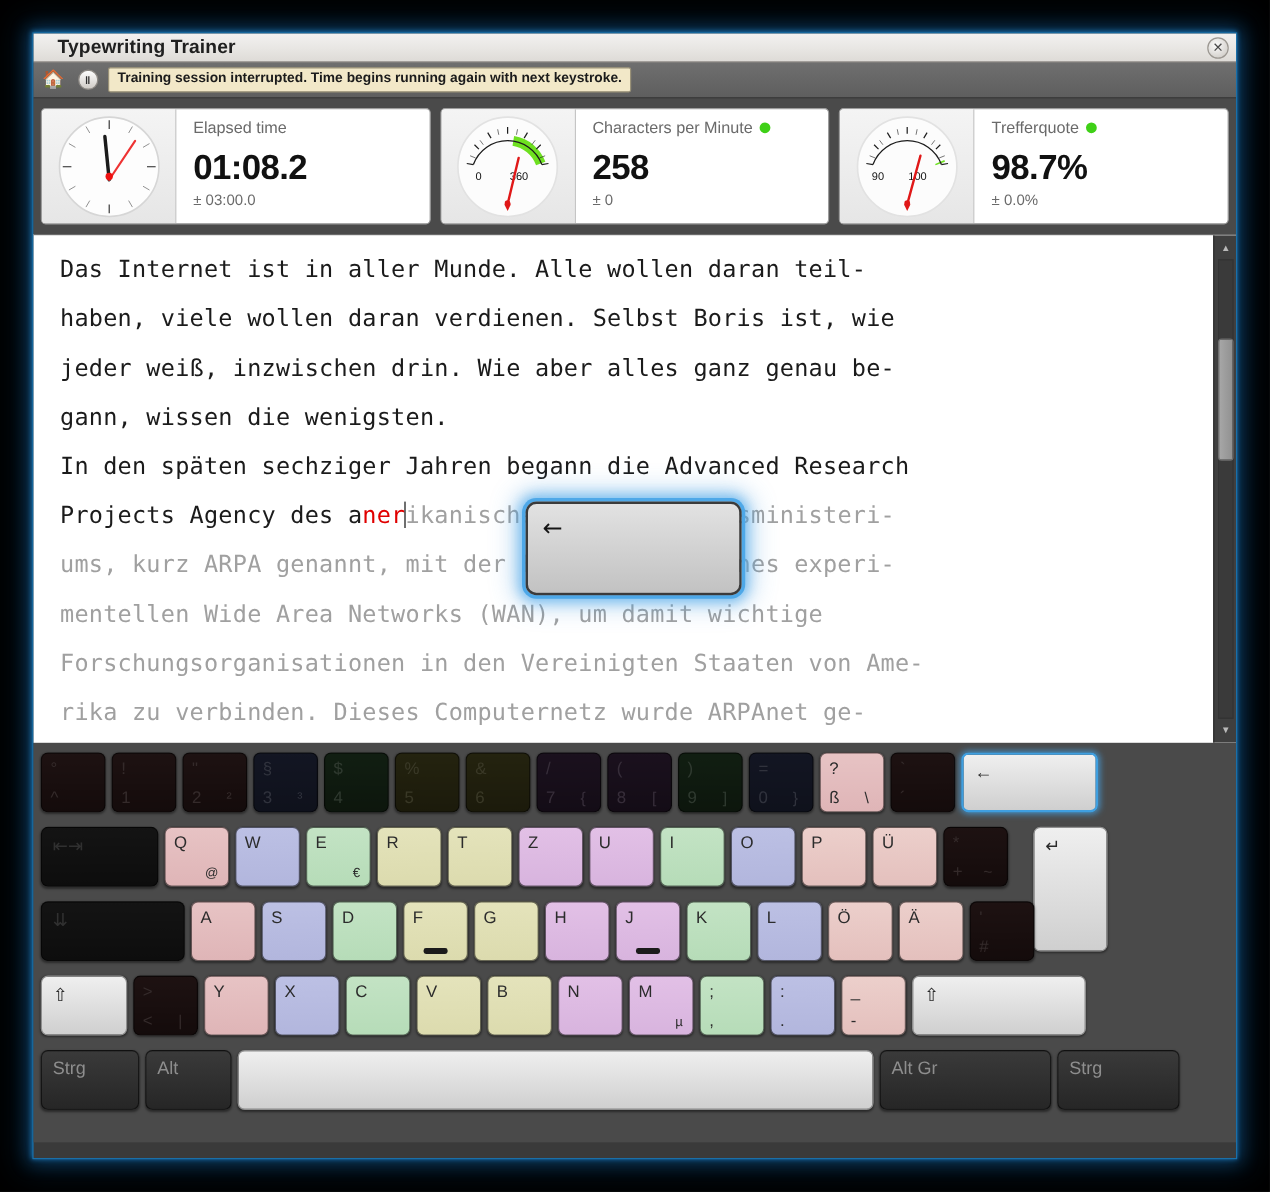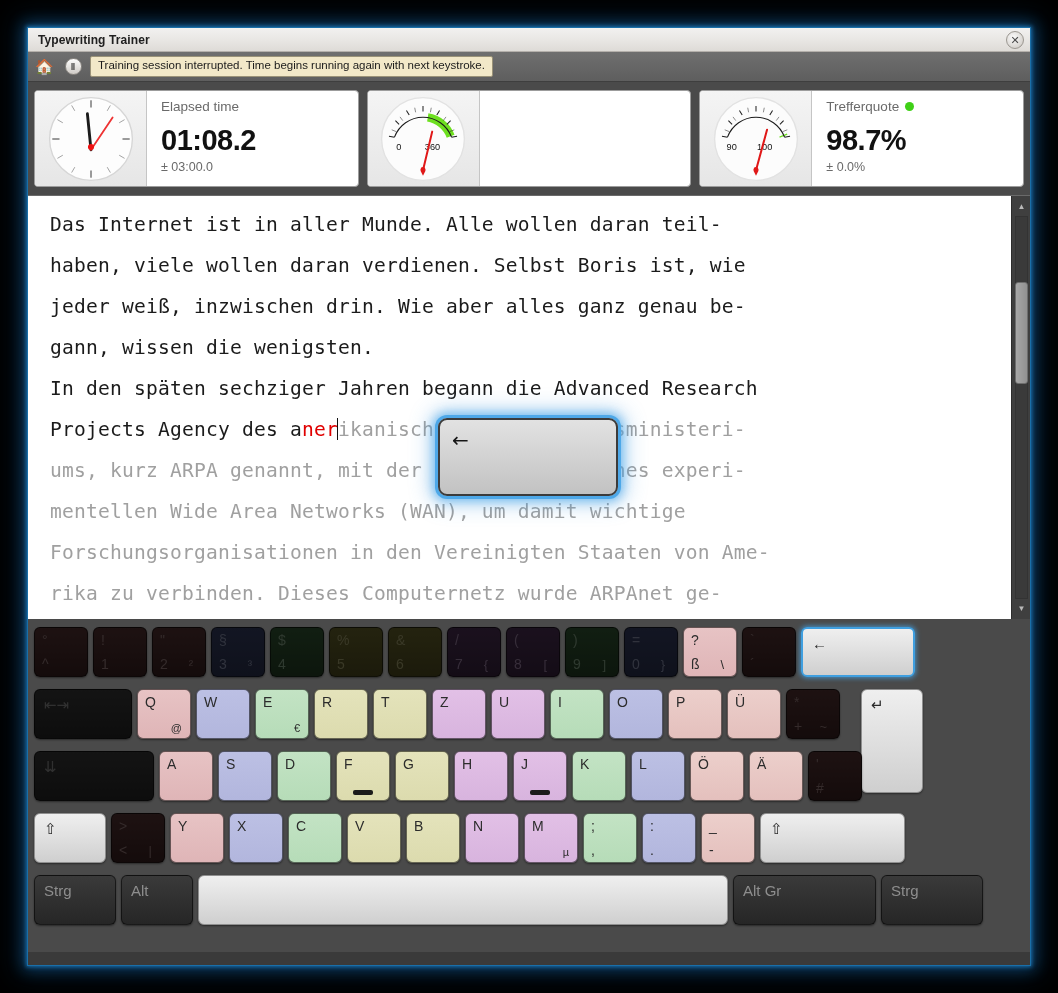--- a/index.html
+++ b/index.html
@@ -25,22 +25,22 @@
 
   
   #titlebar {
     position: relative;
     height: 24px;
     background: linear-gradient(to bottom, #f2f1f0 0%, #e8e6e3 55%, #dedbd7 100%);
     border-bottom: 1px solid #b4b0ab;
     display: flex; align-items: center;
   }
   #titlebar .title {
-    font-size: 12px; font-weight: bold; color: #202020;
-    margin-left: 10px; letter-spacing: 0.1px;
+    font-size: 16px; font-weight: bold; color: #202020;
+    margin-left: 20px; letter-spacing: 0.1px;
   }
   #close-btn {
     position: absolute; right: 6px; top: 3px;
     width: 18px; height: 18px; border-radius: 50%;
     background: radial-gradient(circle at 40% 35%, #fbfbfb, #d8d5d1 70%, #bdb9b4 100%);
     border: 1px solid #9b9791;
     display: flex; align-items: center; justify-content: center;
     font-size: 11px; color: #4a4a4a; line-height: 1;
     cursor: pointer;
   }
@@ -66,20 +66,21 @@
     display: flex; align-items: center; justify-content: center;
     font-size: 9px; color: #2e2e2e; font-weight: bold;
   }
   #status-msg {
     background: #f2e8c8;
     border: 1px solid #9a9278;
     border-radius: 2px;
     font-size: 11.5px; color: #1b1b1b;
     padding: 2px 7px 3px 7px;
     line-height: 1.2;
+    font-weight: bold;
   }
 
   
   #stats {
     height: 113px;
     background: #4a4a4a;
     display: flex; align-items: center;
     padding: 8px 6px; gap: 8px;
   }
   .stat-card {
@@ -333,20 +334,28 @@
             <line x1="72" y1="30" x2="75" y2="26"></line>
               <line x1="79" y1="42" x2="84" y2="40"></line>
           </g>
           <text x="21" y="62" font-size="10" fill="#111" font-family="Liberation Sans">0</text>
           <text x="52" y="62" font-size="10" fill="#111" font-family="Liberation Sans">360</text>
           <line x1="50" y1="84" x2="60" y2="42" stroke="#e01818" stroke-width="2.2" stroke-linecap="round"></line>
           <path d="M 47 84 L 50 90 L 53 84 Z" fill="#e01818"></path>
           <circle cx="50" cy="83" r="2.6" fill="#e01818"></circle>
         </svg>
       </div>
+      <div class="stat-text">
+        <div class="stat-label">
+          <span>Characters per Minute</span>
+          <span class="dot" style="background:#3fd017"></span>
+        </div>
+        <div class="stat-value">258</div>
+        <div class="stat-delta">± 0</div>
+      </div>
     </div>
 
     <div class="stat-card">
       <div class="gauge-pane">
         <svg width="92" height="92" viewBox="0 0 100 100">
           <circle cx="50" cy="50" r="45" fill="#fcfcfc" stroke="#e2e2e2" stroke-width="1.5"></circle>
           <path d="M 20 47 A 32 32 0 0 1 80 47" fill="none" stroke="#6ee020" stroke-width="9" stroke-dasharray="0 76 26 200"></path>
           <path d="M 19 48 A 33 33 0 0 1 81 48" fill="none" stroke="#1c1c1c" stroke-width="1.2"></path>
           <g stroke="#1c1c1c" stroke-width="1.1">
             <line x1="19" y1="48" x2="13" y2="47"></line>

